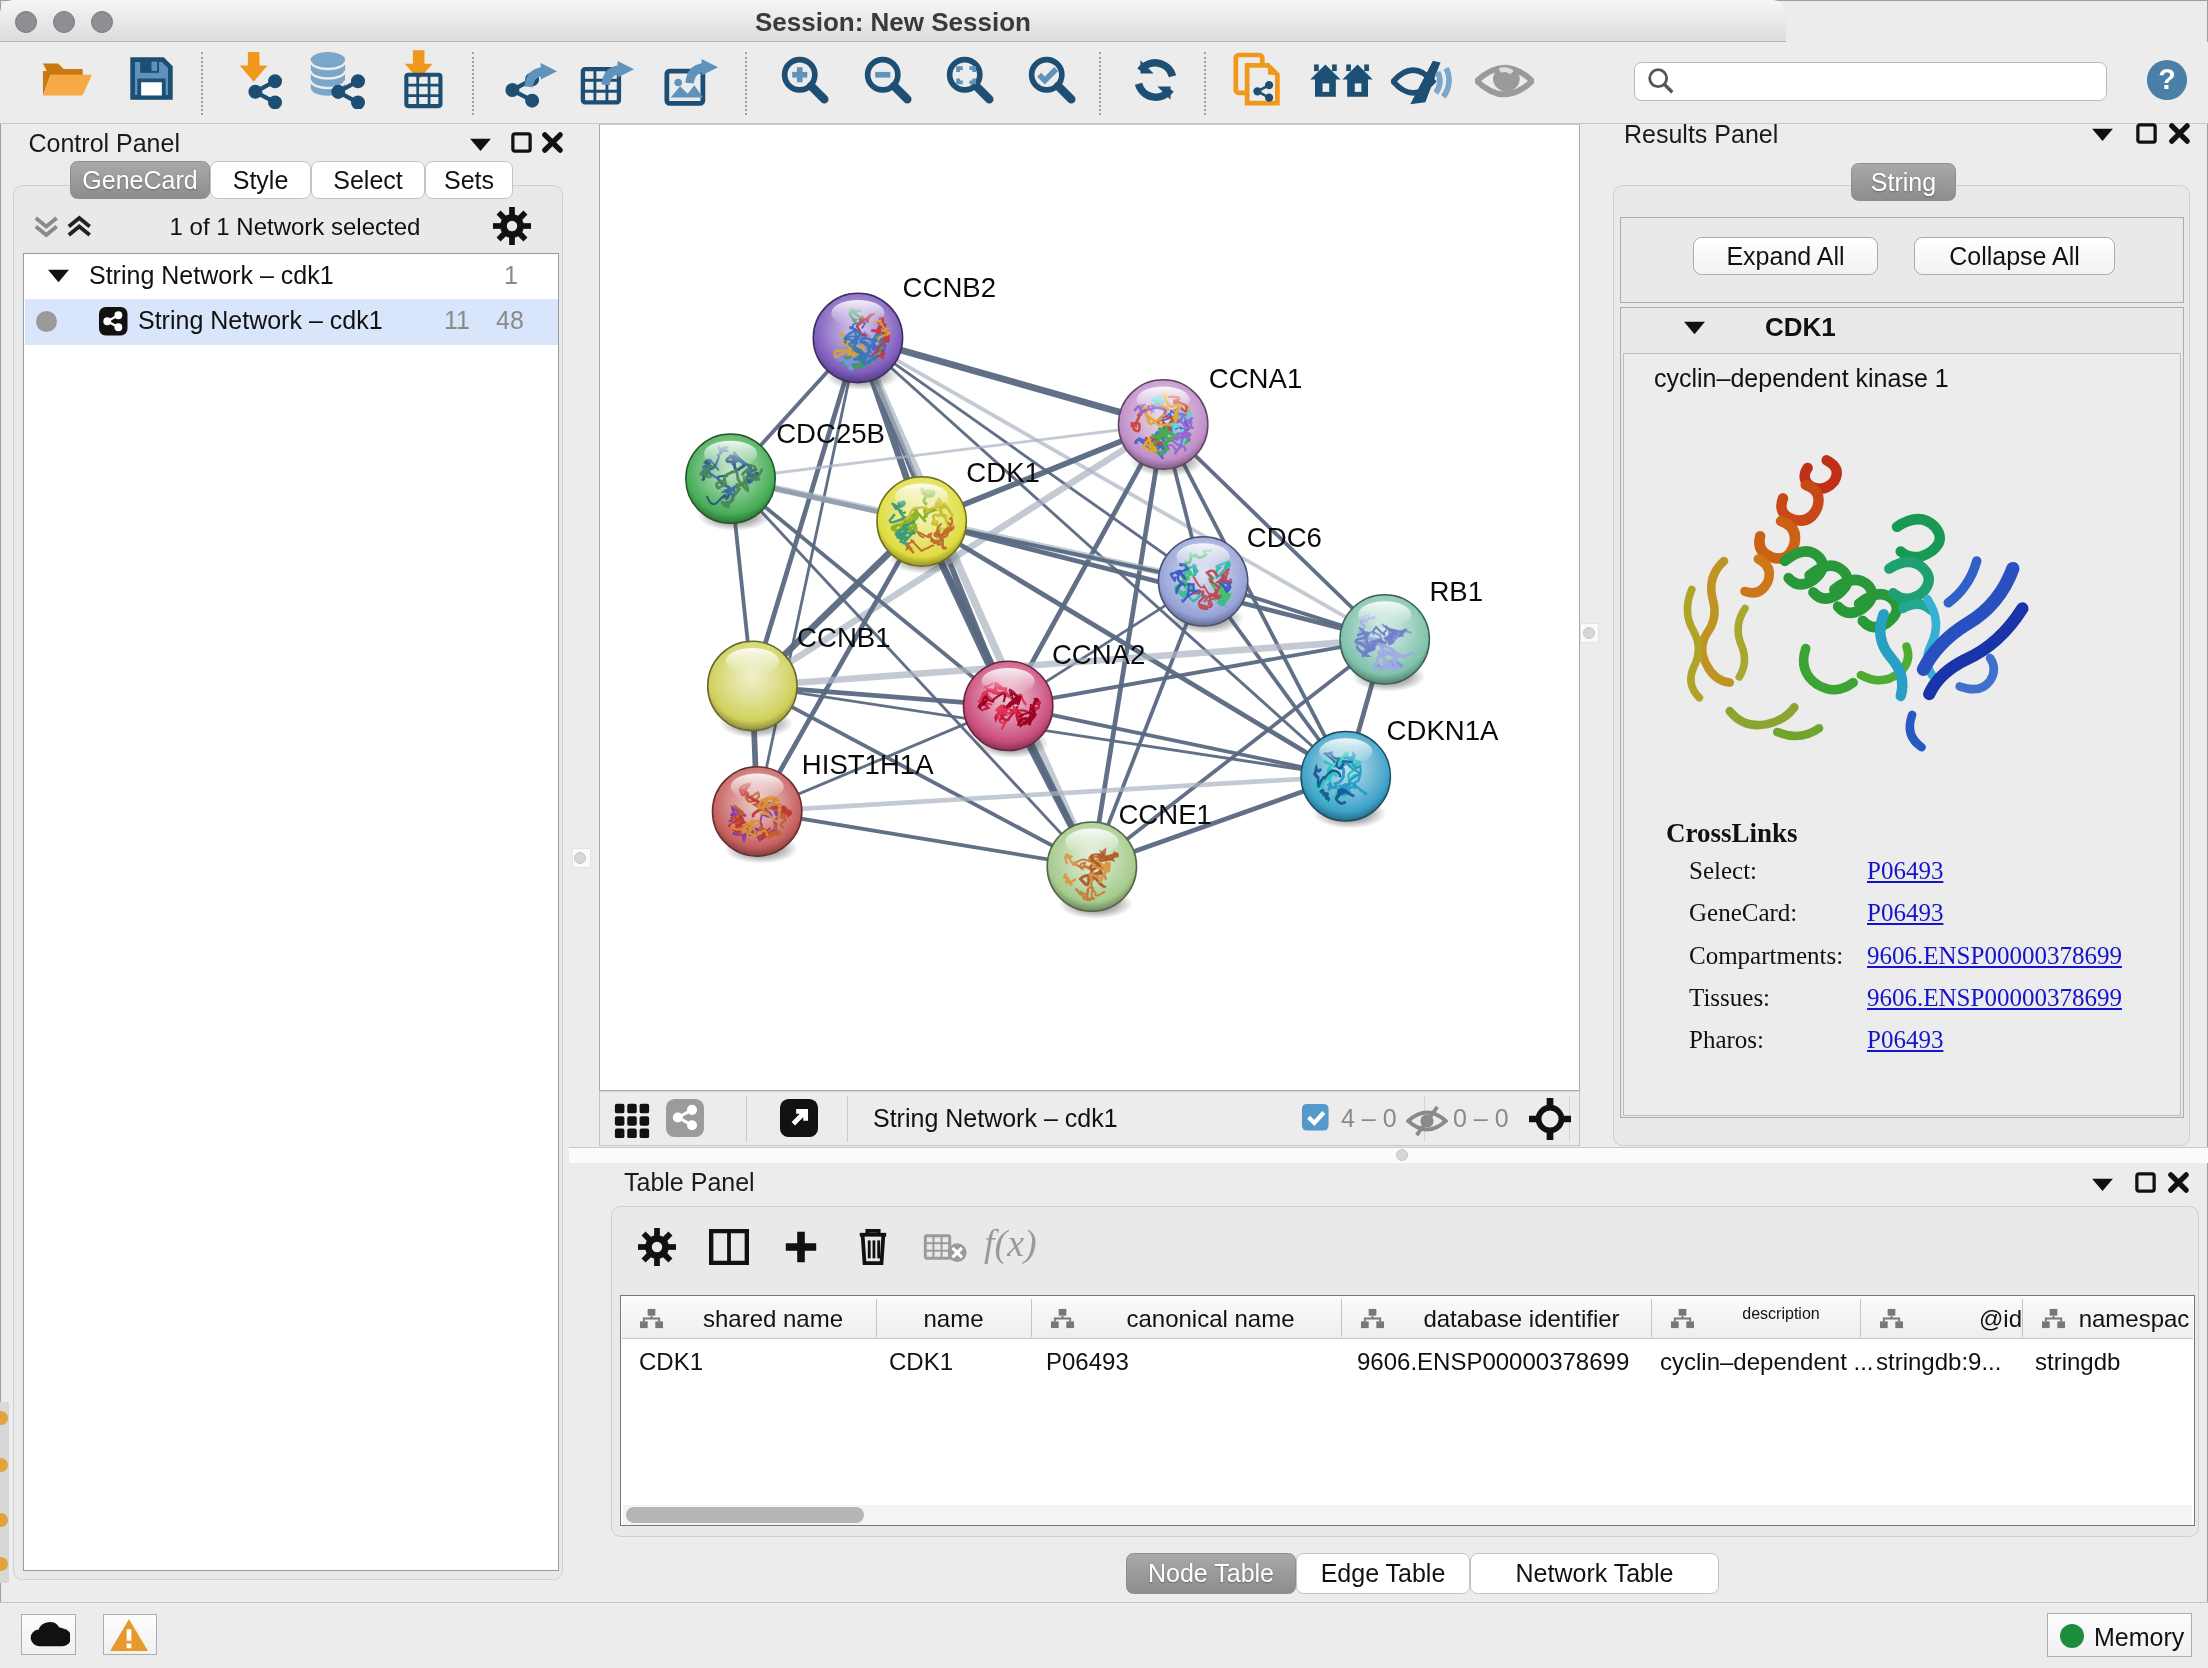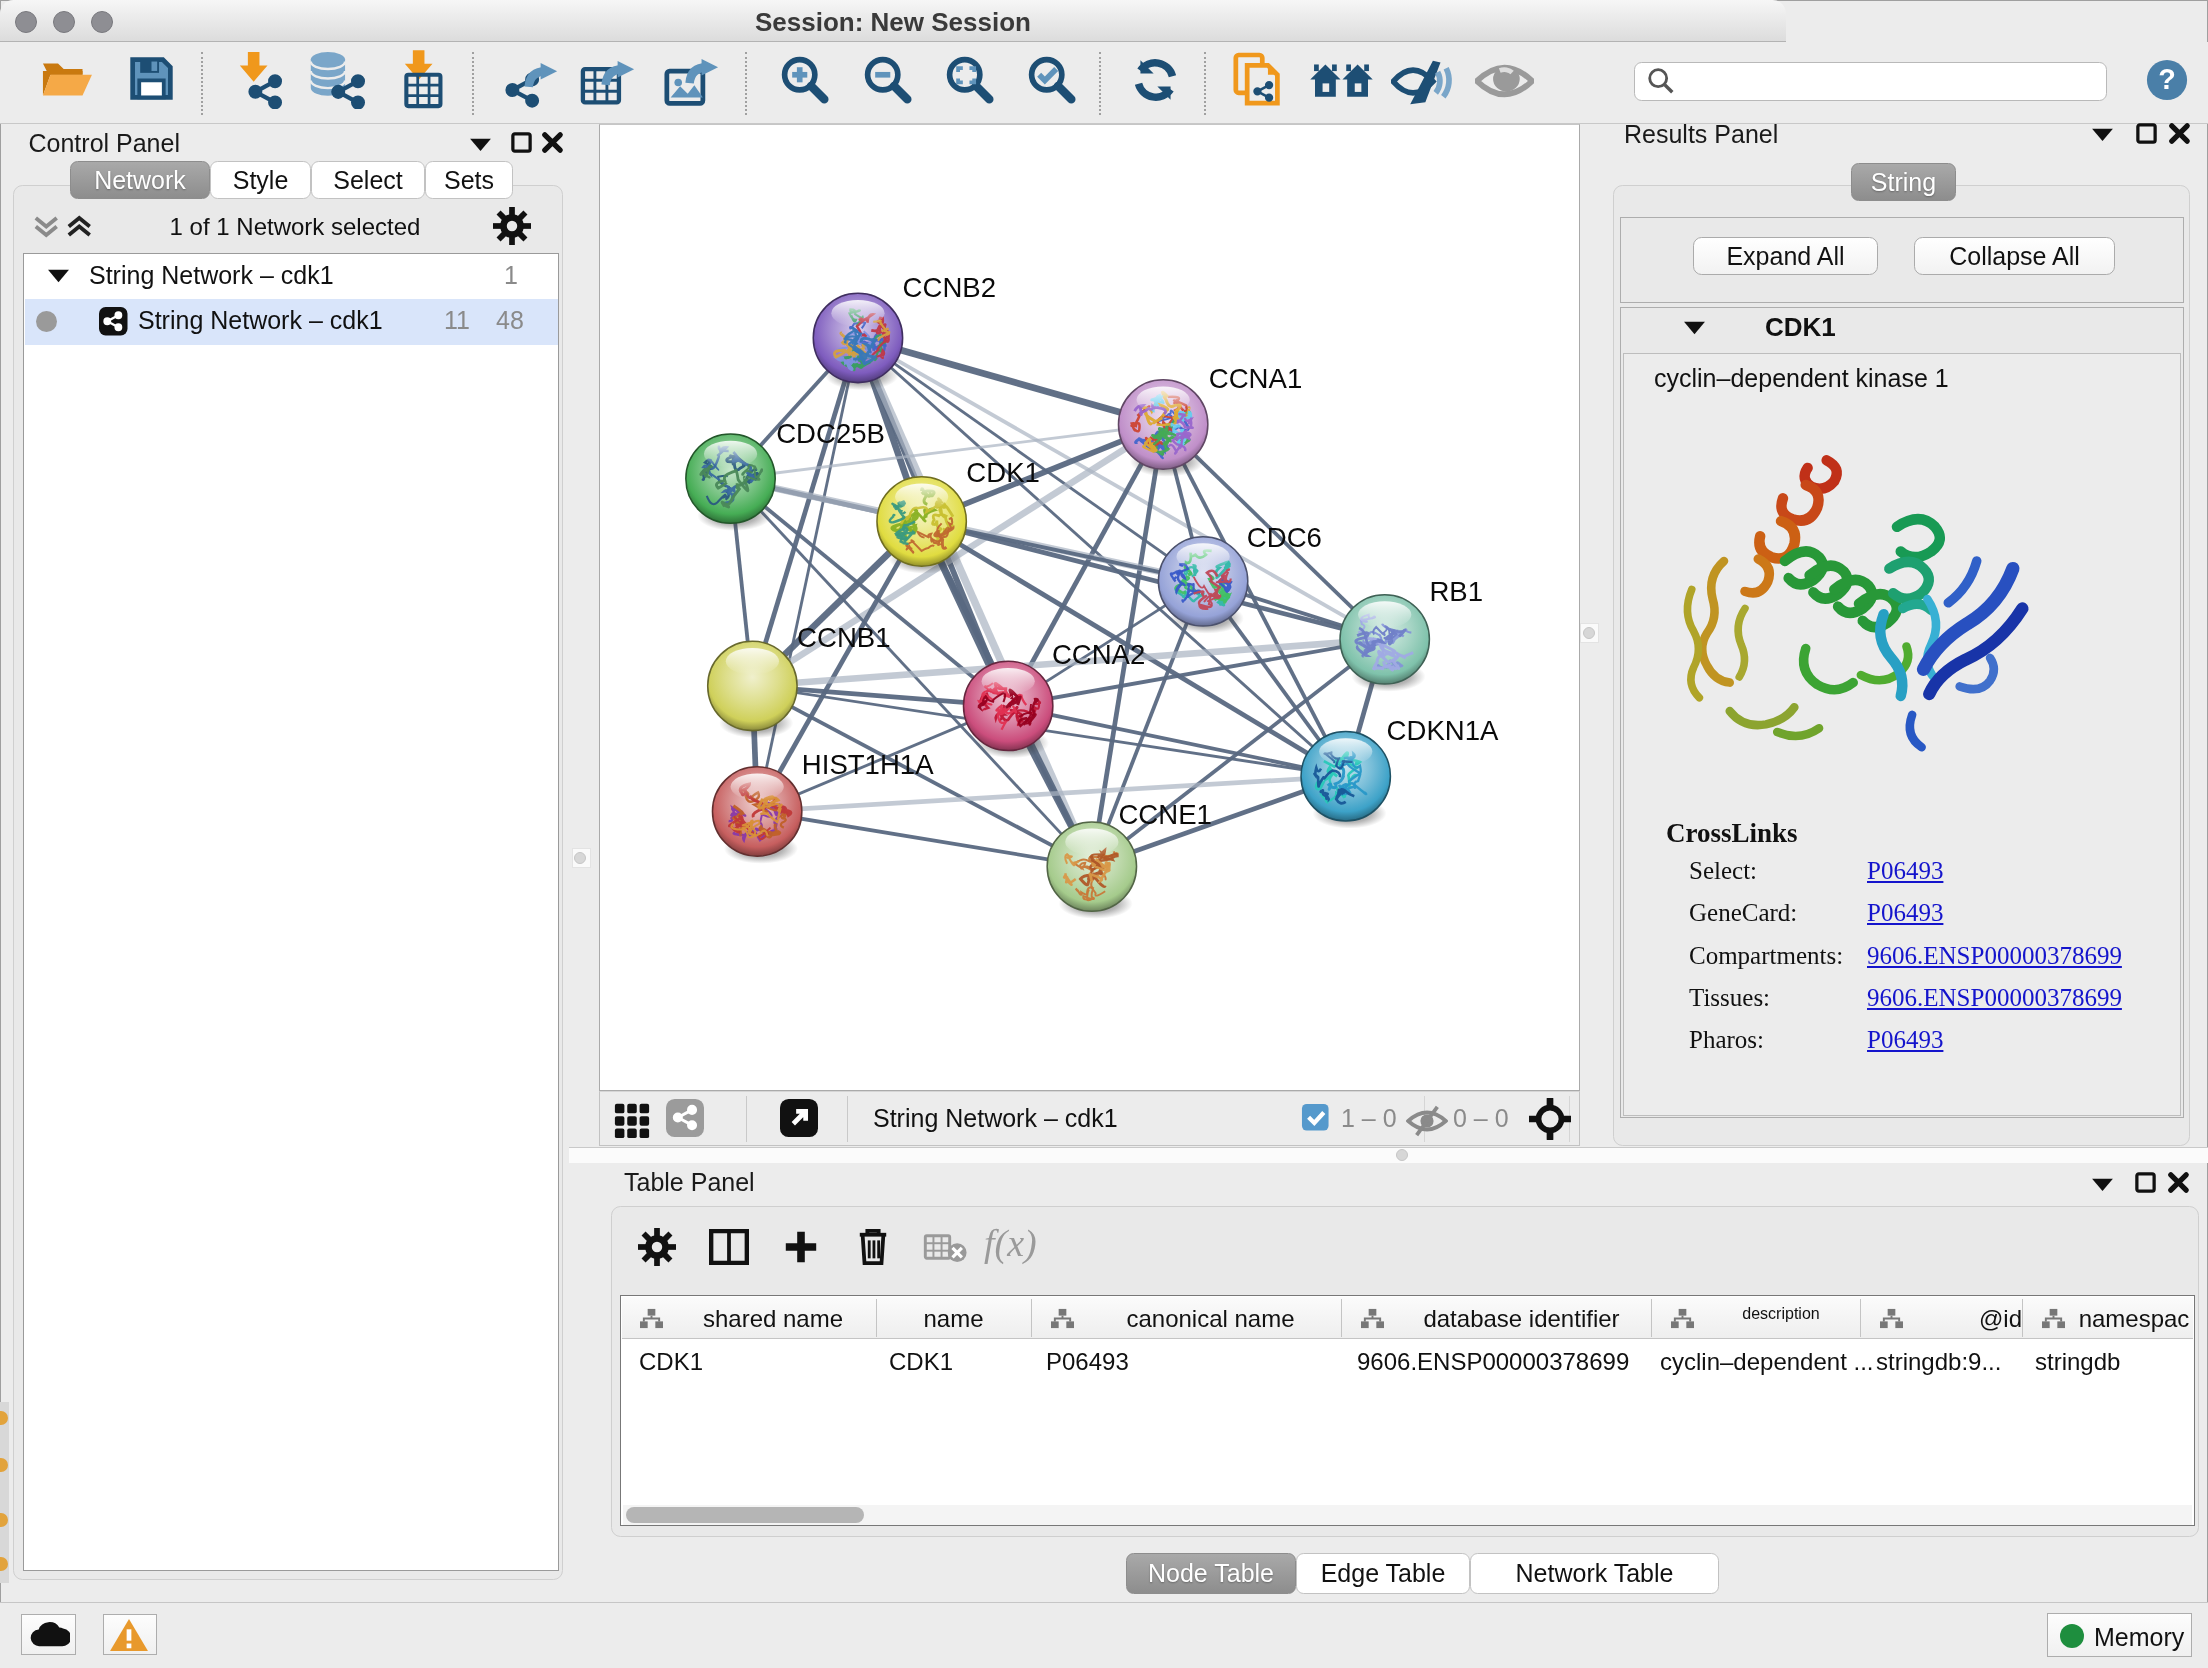--- a/index.html
+++ b/index.html
@@ -182,21 +182,21 @@
 <div style="position:absolute;left:468px;top:136px;"><svg width="25" height="17" viewBox="0 0 26 18" style="">
       <path d="M2 3 h22 l-11 13 z" fill="#111"></path>
     </svg></div>
 <div style="position:absolute;left:510px;top:131px;"><svg width="23" height="23" viewBox="0 0 24 24" style="">
       <rect x="3" y="3" width="18" height="18" fill="none" stroke="#111" stroke-width="3.4" rx="2"></rect>
     </svg></div>
 <div style="position:absolute;left:540px;top:130px;"><svg width="25" height="25" viewBox="0 0 26 26" style="">
       <path d="M5 5 L21 21 M21 5 L5 21" stroke="#111" stroke-width="5.5" stroke-linecap="round"></path>
     </svg></div>
 <div class="abs" style="left:13.3px;top:185px;width:550px;height:1395px;background:#e9e9e9;border:1px solid #cfcfcf;border-radius:9.5px"></div>
-<div class="tabbtn tabsel" style="left:70px;top:161px;width:140px">Network</div>
+<div class="tabbtn tabsel" style="left:70px;top:161px;width:140px">GeneCard</div>
 <div class="tabbtn" style="left:210px;top:161px;width:101px">Style</div>
 <div class="tabbtn" style="left:311px;top:161px;width:114px">Select</div>
 <div class="tabbtn" style="left:425px;top:161px;width:88px">Sets</div>
 <div style="position:absolute;left:32px;top:214px;"><svg width="28.5" height="25" viewBox="0 0 30 26" style="">
       <path d="M4 4 l11 9 l11 -9 M4 13 l11 9 l11 -9" stroke="#8a8a8a" stroke-width="4" fill="none"></path>
     </svg></div>
 <div style="position:absolute;left:65px;top:214px;"><svg width="28.5" height="25" viewBox="0 0 30 26" style="">
       <path d="M4 13 l11 -9 l11 9 M4 22 l11 -9 l11 9" stroke="#222" stroke-width="4" fill="none"></path>
     </svg></div>
 <div class="abs" style="left:105px;top:213px;width:380px;text-align:center;font-size:24px">1 of 1 Network selected</div>
@@ -654,21 +654,21 @@
 <div style="position:absolute;left:780px;top:1099px;"><svg width="38" height="38" viewBox="0 0 40 40" style="">
       <rect x="0" y="0" width="40" height="40" rx="9" fill="#111"></rect>
       <path d="M14 26 L26 14 M17 13 h10 v10" stroke="#fff" stroke-width="5" fill="none"></path>
     </svg></div>
 <div class="abs" style="left:847px;top:1096px;height:46px;border-left:1.9px solid #c9c9c9"></div>
 <div class="abs" style="left:873px;top:1104px;font-size:25px">String Network – cdk1</div>
 <div style="position:absolute;left:1301px;top:1103px;"><svg width="28.5" height="28.5" viewBox="0 0 30 30" style="">
       <rect x="1" y="1" width="28" height="28" rx="5" fill="#5599cc"></rect>
       <path d="M8 15 l6 6 l10 -11" stroke="#fff" stroke-width="4.5" fill="none"></path>
     </svg></div>
-<div class="abs gnum" style="left:1341px;top:1104px;font-size:25px">1 – 0</div>
+<div class="abs gnum" style="left:1341px;top:1104px;font-size:25px">4 – 0</div>
 <div class="abs" style="left:1424px;top:1096px;height:46px;border-left:1.9px solid #d5d5d5"></div>
 <div style="position:absolute;left:1406px;top:1105px;"><svg width="42" height="32" viewBox="0 0 44 34" style="">
       <path d="M2 17 q20 -18 40 0 q-20 18 -40 0 z" fill="none" stroke="#8a8a8a" stroke-width="4"></path>
       <circle cx="22" cy="17" r="7" fill="#8a8a8a"></circle>
       <line x1="33" y1="2" x2="11" y2="32" stroke="#8a8a8a" stroke-width="4"></line>
     </svg></div>
 <div class="abs gnum" style="left:1453px;top:1104px;font-size:25px">0 – 0</div>
 <div class="abs" style="left:1569px;top:1096px;height:46px;border-left:1.9px solid #d5d5d5"></div>
 <div style="position:absolute;left:1529px;top:1098px;"><svg width="42" height="42" viewBox="0 0 44 44" style="">
       <circle cx="22" cy="22" r="12" fill="none" stroke="#111" stroke-width="6"></circle>

